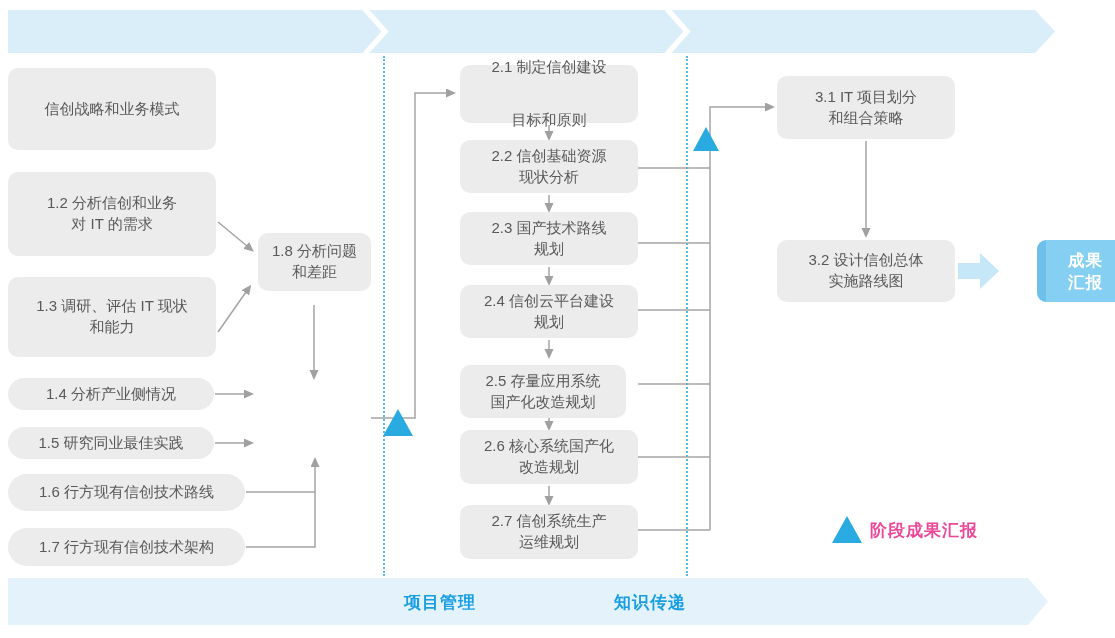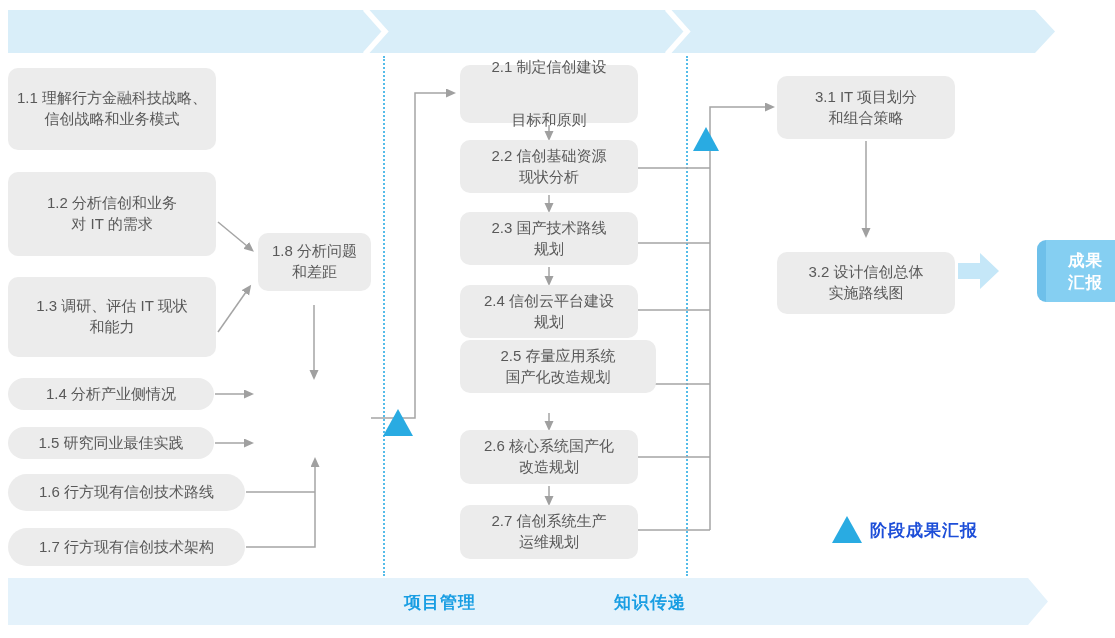--- a/index.html
+++ b/index.html
@@ -33,21 +33,21 @@
   #report-box{position:absolute;left:1037px;top:240px;width:97px;height:62px;border-radius:9px;
               background:linear-gradient(90deg,#6ec0ea 0 9px,#85cff2 9px);z-index:3;
               display:flex;flex-direction:column;justify-content:center;align-items:center;
               color:#fff;font-weight:bold;font-size:16.5px;line-height:1.35;letter-spacing:1px;}
 
   
   .tri{position:absolute;width:0;height:0;z-index:4;}
   #tri-phase1{left:383px;top:409px;border-left:15px solid transparent;border-right:15px solid transparent;border-bottom:27px solid #29abe2;}
   #tri-phase2{left:693px;top:127px;border-left:13px solid transparent;border-right:13px solid transparent;border-bottom:24px solid #29abe2;}
   #tri-legend{left:832px;top:516px;border-left:15px solid transparent;border-right:15px solid transparent;border-bottom:27px solid #29abe2;}
-  #legend-label{position:absolute;left:870px;top:519px;color:#1d4ed8;font-weight:bold;font-size:17px;z-index:4;letter-spacing:1px;}
+  #legend-label{position:absolute;left:870px;top:519px;color:#ec4899;font-weight:bold;font-size:17px;z-index:4;letter-spacing:1px;}
 
   
   #wires{position:absolute;left:0;top:0;z-index:2;pointer-events:none;}
   .conn{stroke:#a5a5a5;stroke-width:1.5;fill:none;}
   .chev{stroke:#ffffff;stroke-width:5.5;fill:none;}
 </style>
 </head>
 <body>
 
 <div id="canvas">
@@ -103,21 +103,20 @@
     <path class="conn" d="M638,457 L710,457"></path>
     <path class="conn" d="M638,530 L710,530"></path>
     <path class="conn" d="M710,530 L710,107 L766,107" marker-end="url(#arw)"></path>
 
     <path class="conn" d="M866,141 L866,229" marker-end="url(#arw)"></path>
 
     <path d="M958,263 L980,263 L980,253 L999,271 L980,289 L980,279 L958,279 Z" fill="#c5e7f8"></path>
   </svg>
 
   <div class="gbox" style="left:8px;top:68px;width:208px;height:82px;">
-    <div>1.1 理解行方金融科技战略、</div>
     <div>信创战略和业务模式</div>
   </div>
   <div class="gbox" style="left:8px;top:172px;width:208px;height:84px;">
     <div>1.2 分析信创和业务</div>
     <div>对 IT 的需求</div>
   </div>
   <div class="gbox" style="left:8px;top:277px;width:208px;height:80px;">
     <div>1.3 调研、评估 IT 现状</div>
     <div>和能力</div>
   </div>
@@ -147,38 +146,38 @@
     <div>现状分析</div>
   </div>
   <div class="gbox" style="left:460px;top:212px;width:178px;height:53px;">
     <div>2.3 国产技术路线</div>
     <div>规划</div>
   </div>
   <div class="gbox" style="left:460px;top:285px;width:178px;height:53px;">
     <div>2.4 信创云平台建设</div>
     <div>规划</div>
   </div>
-  <div class="gbox" style="left:460px;top:340px;width:196px;height:53px;text-align:right;">
+  <div class="gbox" style="left:460px;top:365px;width:166px;height:53px;text-align:right;">
     <div>2.5 存量应用系统</div>
     <div>国产化改造规划</div>
   </div>
   <div class="gbox" style="left:460px;top:430px;width:178px;height:54px;">
     <div>2.6 核心系统国产化</div>
     <div>改造规划</div>
   </div>
   <div class="gbox" style="left:460px;top:505px;width:178px;height:54px;">
     <div>2.7 信创系统生产</div>
     <div>运维规划</div>
   </div>
 
   <div class="gbox" style="left:777px;top:76px;width:178px;height:63px;">
     <div>3.1 IT 项目划分</div>
     <div>和组合策略</div>
   </div>
-  <div class="gbox" style="left:777px;top:240px;width:178px;height:62px;margin-top:12px;">
+  <div class="gbox" style="left:777px;top:240px;width:178px;height:62px;">
     <div>3.2 设计信创总体</div>
     <div>实施路线图</div>
   </div>
 
   <div id="report-box">
     <div>成果</div>
     <div>汇报</div>
   </div>
 
   <div class="tri" id="tri-phase1"></div>

